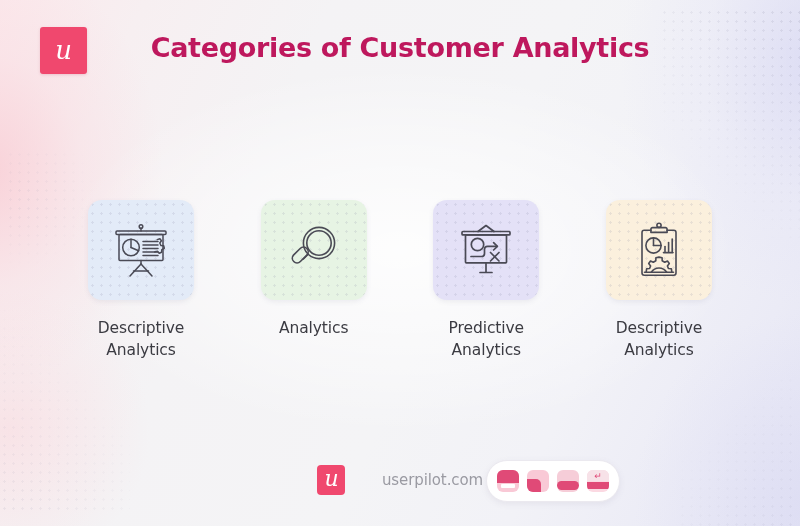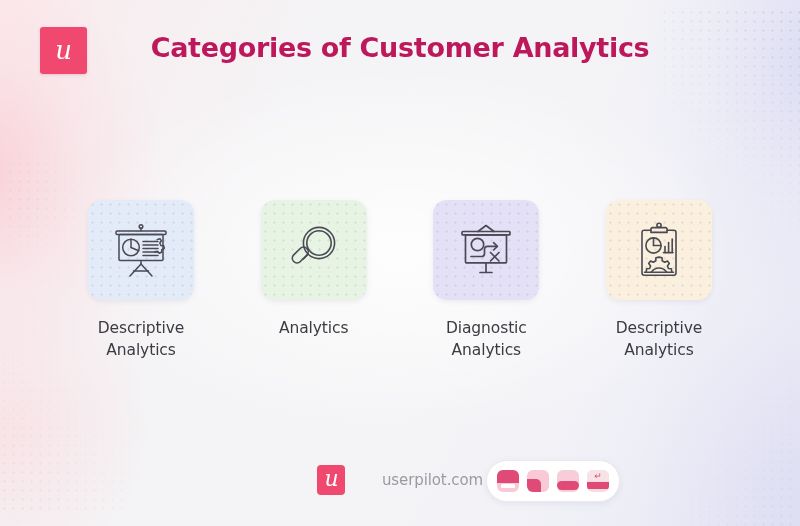--- a/index.html
+++ b/index.html
@@ -408,21 +408,21 @@
             <path d="M15 35.5 H25.5 a3 3 0 0 0 3 -3 v-4.2 a3 3 0 0 1 3 -3 H41"></path>
             <path d="M37.6 21.6 L41.4 25.3 L37.6 29"></path>
             <path d="M34.5 31.5 L43 40"></path>
             <path d="M43 31.5 L34.5 40"></path>
             <path d="M30 41.9 V51"></path>
             <path d="M24 51.5 H36"></path>
           </g>
         </svg>
       </div>
       <div class="card-label">
-        <div>Diagnostic</div>
+        <div>Predictive</div>
         <div>Analytics</div>
       </div>
     </div>
 
     <div class="card-col">
       <div class="icon-card" style="background:#fbf0dd">
         <div class="card-dots"></div>
         <svg width="52" height="62" viewBox="0 0 52 62" fill="none">
           <g stroke="#4a4a55" stroke-width="1.6" stroke-linecap="round" stroke-linejoin="round" fill="none">
             <circle cx="26" cy="6.3" r="2.1"></circle>

